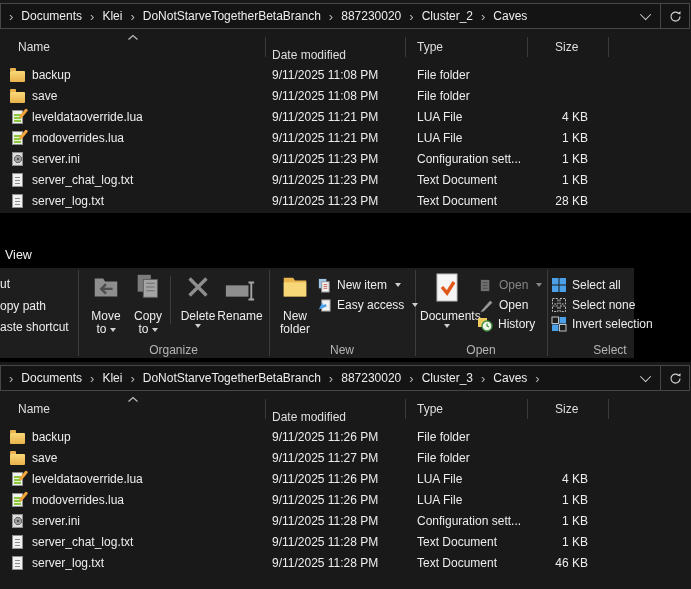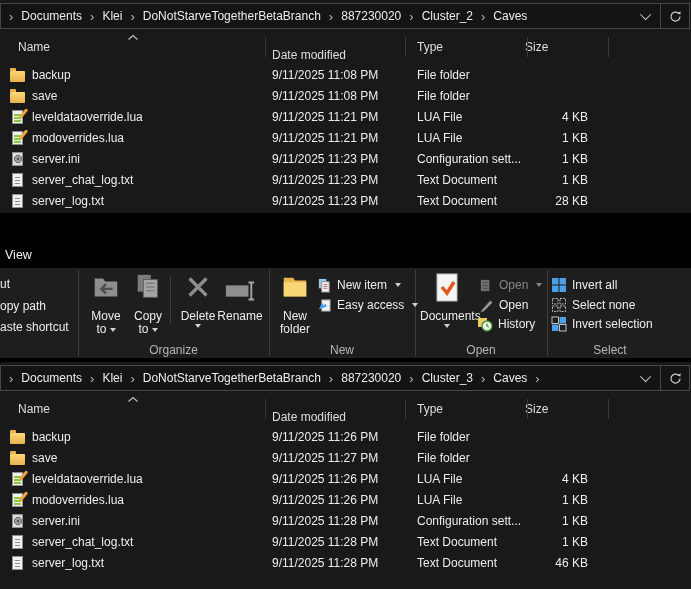--- a/index.html
+++ b/index.html
@@ -20,21 +20,21 @@
   .crumb-trailing{margin:0 0 0 8px;color:#b9b9b9;font-size:13px;}
   .addr-controls{display:flex;height:100%;margin-left:auto;}
   .addr-drop{width:26px;display:flex;align-items:center;justify-content:center;}
   .addr-refresh{width:28px;border-left:1px solid #474747;display:flex;align-items:center;justify-content:center;}
   .chev-down{width:7px;height:7px;border-left:1.4px solid #cfcfcf;border-bottom:1.4px solid #cfcfcf;
     transform:rotate(-45deg) translateY(-2px);}
 
   
   .listhead{position:absolute;top:32px;left:0;right:0;height:28px;font-size:12px;color:#dfdfdf;padding-left:37px;}
   .hc{position:absolute;top:8px;white-space:nowrap;}
-  .hc-name{left:18px;} .hc-date{left:272px;margin-top:8px;} .hc-type{left:417px;} .hc-size{left:525px;}
+  .hc-name{left:18px;} .hc-date{left:272px;margin-top:8px;} .hc-type{left:417px;} .hc-size{left:555px;}
   .vsep{position:absolute;top:5px;width:1px;height:20px;background:#3a3a3a;}
   .sort-caret{position:absolute;left:127px;top:2px;}
 
   
   .rows{position:absolute;top:65px;left:0;right:0;}
   .row{position:relative;height:21px;font-size:12px;color:#ededed;}
   .cell{position:absolute;top:3px;white-space:nowrap;}
   .cell.name{left:32px;} .cell.date{left:272px;text-align:center;} .cell.type{left:417px;}
   .cell.size{left:527px;width:61px;text-align:right;}
   .fileicon{position:absolute;left:10px;top:3px;width:16px;height:16px;}
@@ -48,21 +48,21 @@
     background:repeating-linear-gradient(180deg,#8cc63f 0 2px,#e8f4d2 2px 3px);}
   .fileicon.lua::after{content:"";position:absolute;right:-3px;top:-3px;width:3px;height:11px;
     background:#f0a43c;transform:rotate(40deg);border-radius:1px;}
   .fileicon.ini{background:#dcdcdc;}
   .fileicon.ini::before{content:"";position:absolute;left:0.5px;top:2px;width:8px;height:8px;
     background:radial-gradient(circle,#4f4f4f 0 1.5px,#9b9b9b 1.5px 3px,#6e6e6e 3px 4px,transparent 4px);}
   .fileicon.txt::before{content:"";position:absolute;left:2px;right:2px;top:3px;height:9px;
     background:repeating-linear-gradient(180deg,#8a8a8a 0 1px,transparent 1px 3px);}
 
   
-  #ribbonwin{position:absolute;top:222px;left:0;width:691px;height:140px;background:#000;text-decoration:underline;}
+  #ribbonwin{position:absolute;top:222px;left:0;width:634px;height:140px;background:#000;text-decoration:underline;}
   .ribbon-tab{position:absolute;left:5px;top:26px;font-size:12.5px;color:#f2f2f2;}
   .ribbon-body{position:absolute;top:46px;left:0;right:0;height:90px;background:#1e1e1e;}
   .gdiv{position:absolute;top:2px;height:86px;width:1px;background:#3d3d3d;}
   .isep{position:absolute;top:8px;height:48px;width:1px;background:#3d3d3d;}
   .glabel{position:absolute;top:75px;font-size:12px;color:#b5b5b5;text-align:center;}
   .clipbtn{position:absolute;left:0;font-size:12px;color:#ededed;white-space:nowrap;}
   .bigbtn{position:absolute;top:4px;text-align:center;font-size:12px;color:#ededed;line-height:13px;}
   .bicon{height:38px;display:flex;align-items:flex-start;justify-content:center;}
   .smallbtn{position:absolute;height:18px;display:flex;align-items:center;gap:5px;
     font-size:12px;color:#ededed;white-space:nowrap;}
@@ -326,21 +326,21 @@
 
     <div class="smallbtn" style="left:551px;top:8px">
       <span class="sicon">
         <svg width="16" height="16" viewBox="0 0 16 16">
             <rect x="1" y="1" width="6.5" height="6.5" fill="#4ba0e8"></rect>
             <rect x="8.5" y="1" width="6.5" height="6.5" fill="#4ba0e8"></rect>
             <rect x="1" y="8.5" width="6.5" height="6.5" fill="#4ba0e8"></rect>
             <rect x="8.5" y="8.5" width="6.5" height="6.5" fill="#4ba0e8"></rect>
           </svg>
       </span>
-      <span>Invert all</span>
+      <span>Select all</span>
     </div>
     <div class="smallbtn" style="left:551px;top:28px">
       <span class="sicon">
         <svg width="16" height="16" viewBox="0 0 16 16">
             <g fill="none" stroke="#c0c0c0" stroke-dasharray="2 1.2">
               <rect x="1.5" y="1.5" width="5.5" height="5.5"></rect>
               <rect x="9" y="1.5" width="5.5" height="5.5"></rect>
               <rect x="1.5" y="9" width="5.5" height="5.5"></rect>
               <rect x="9" y="9" width="5.5" height="5.5"></rect>
             </g>

